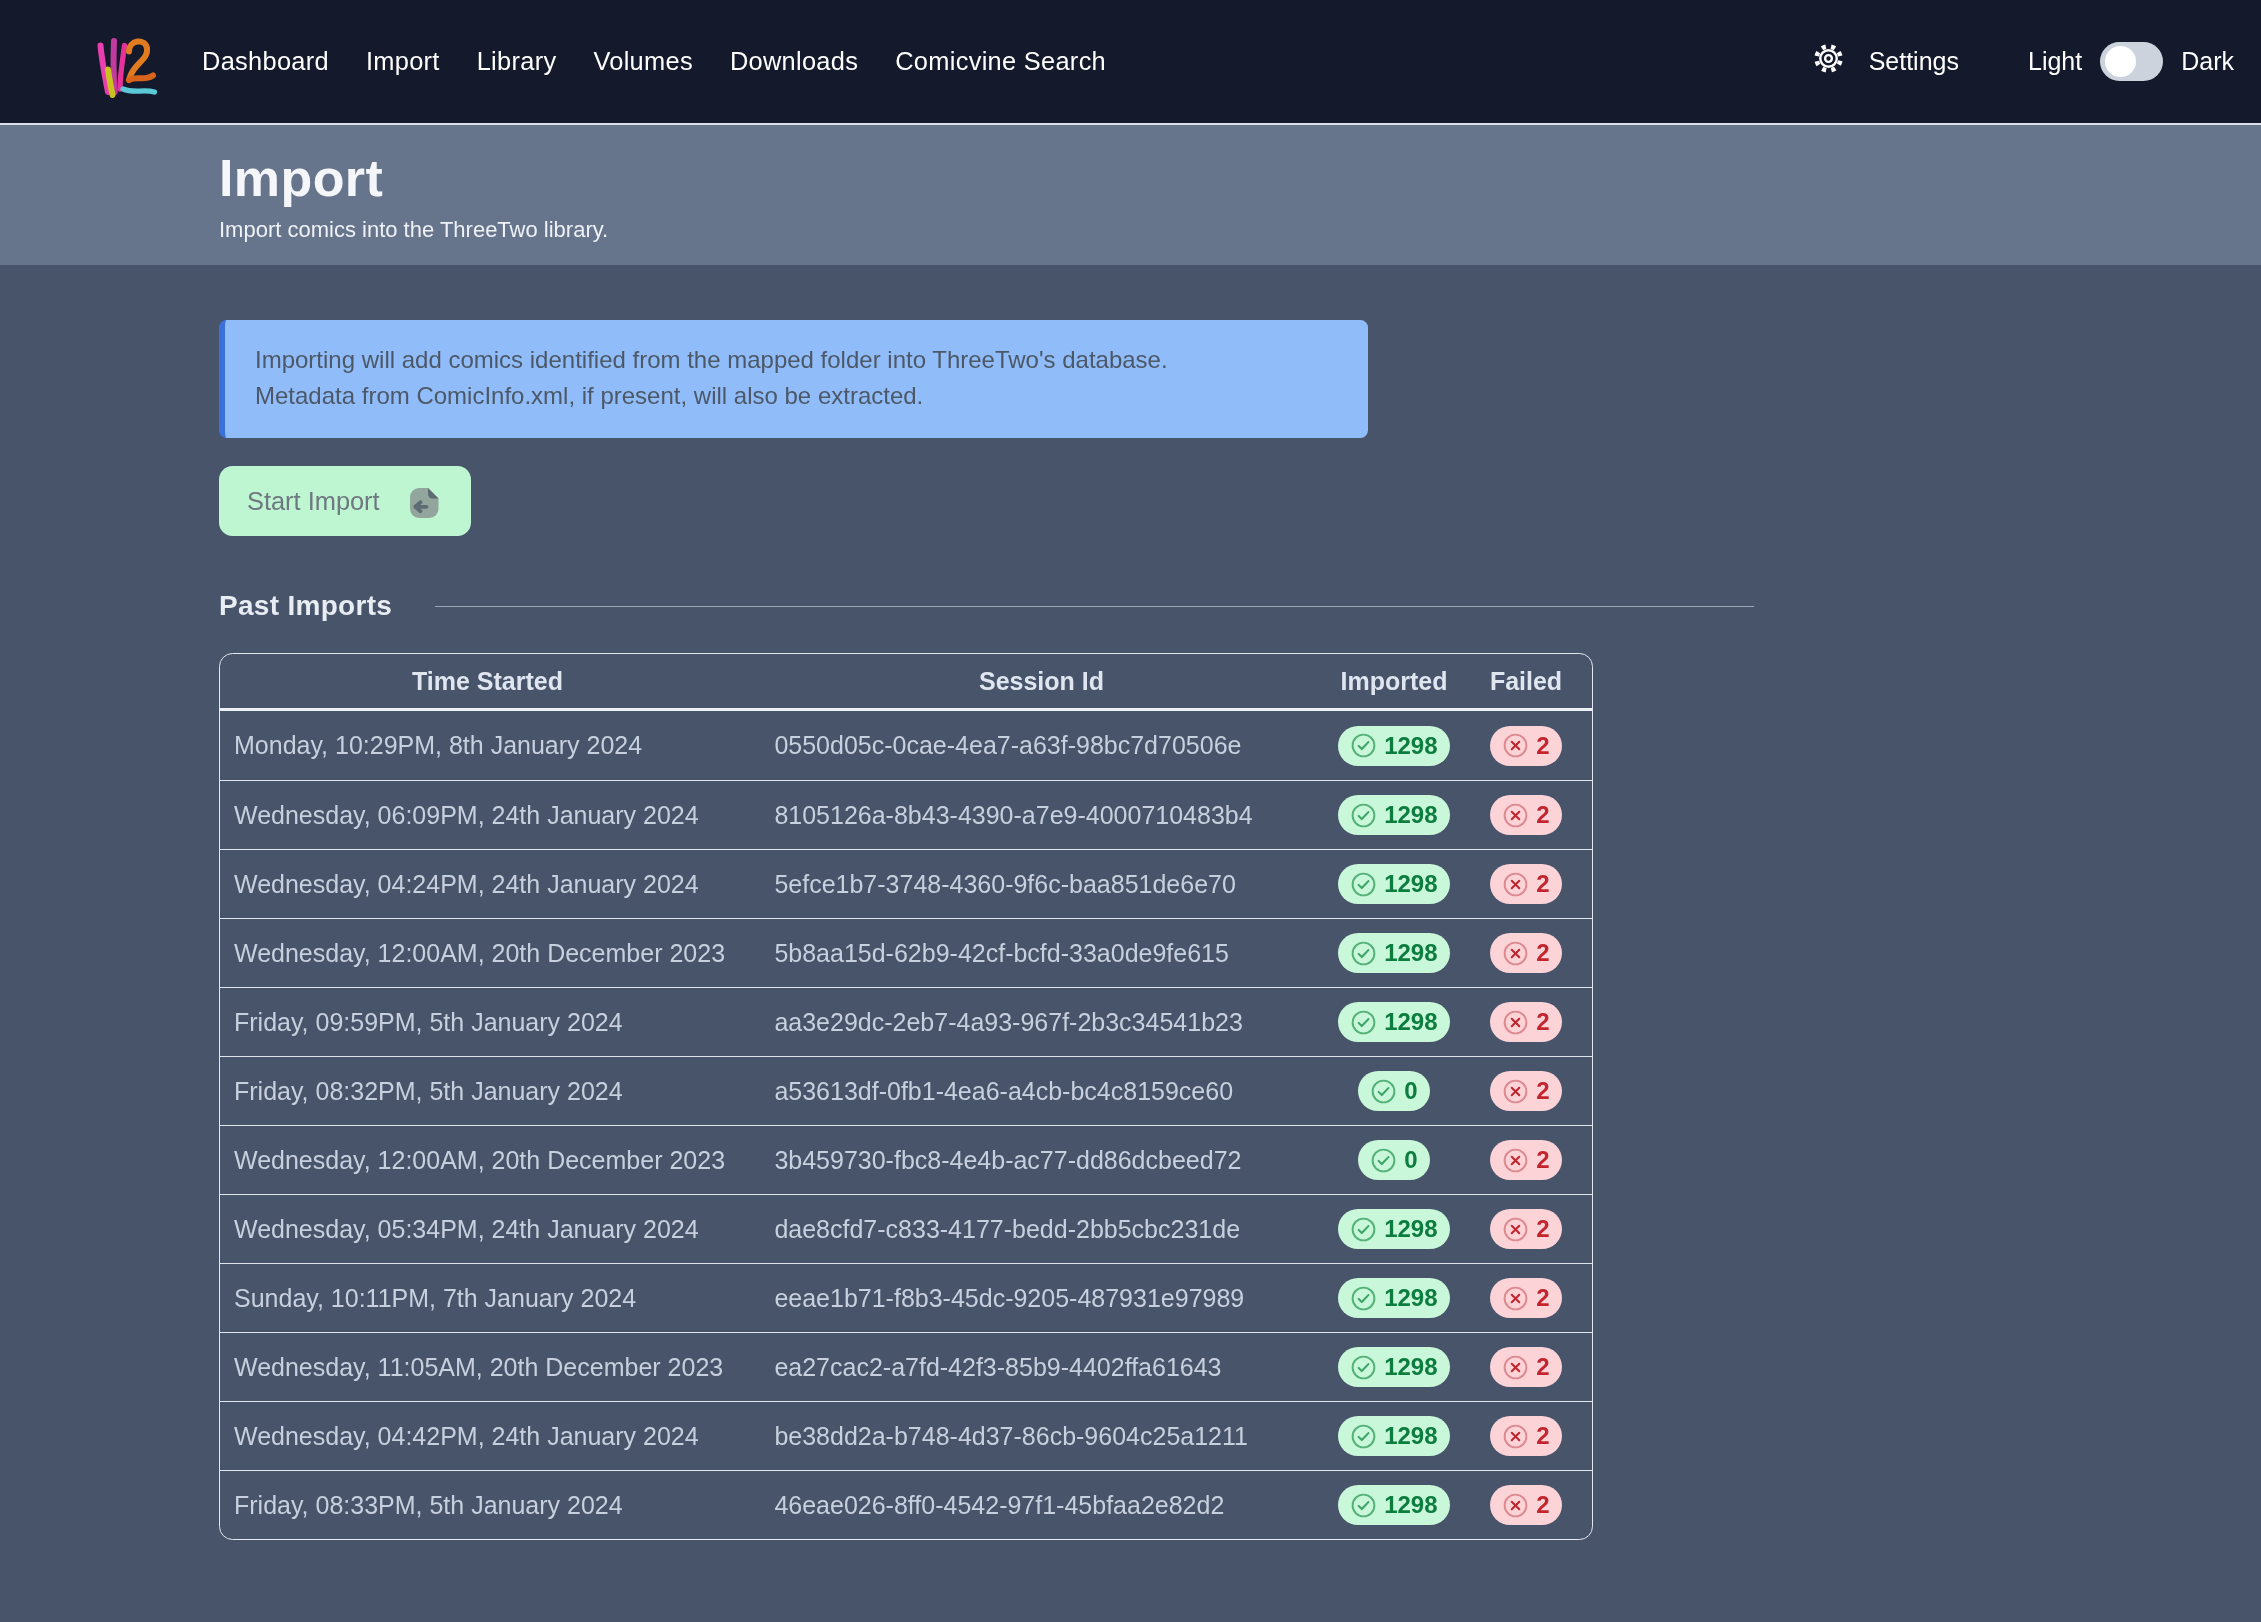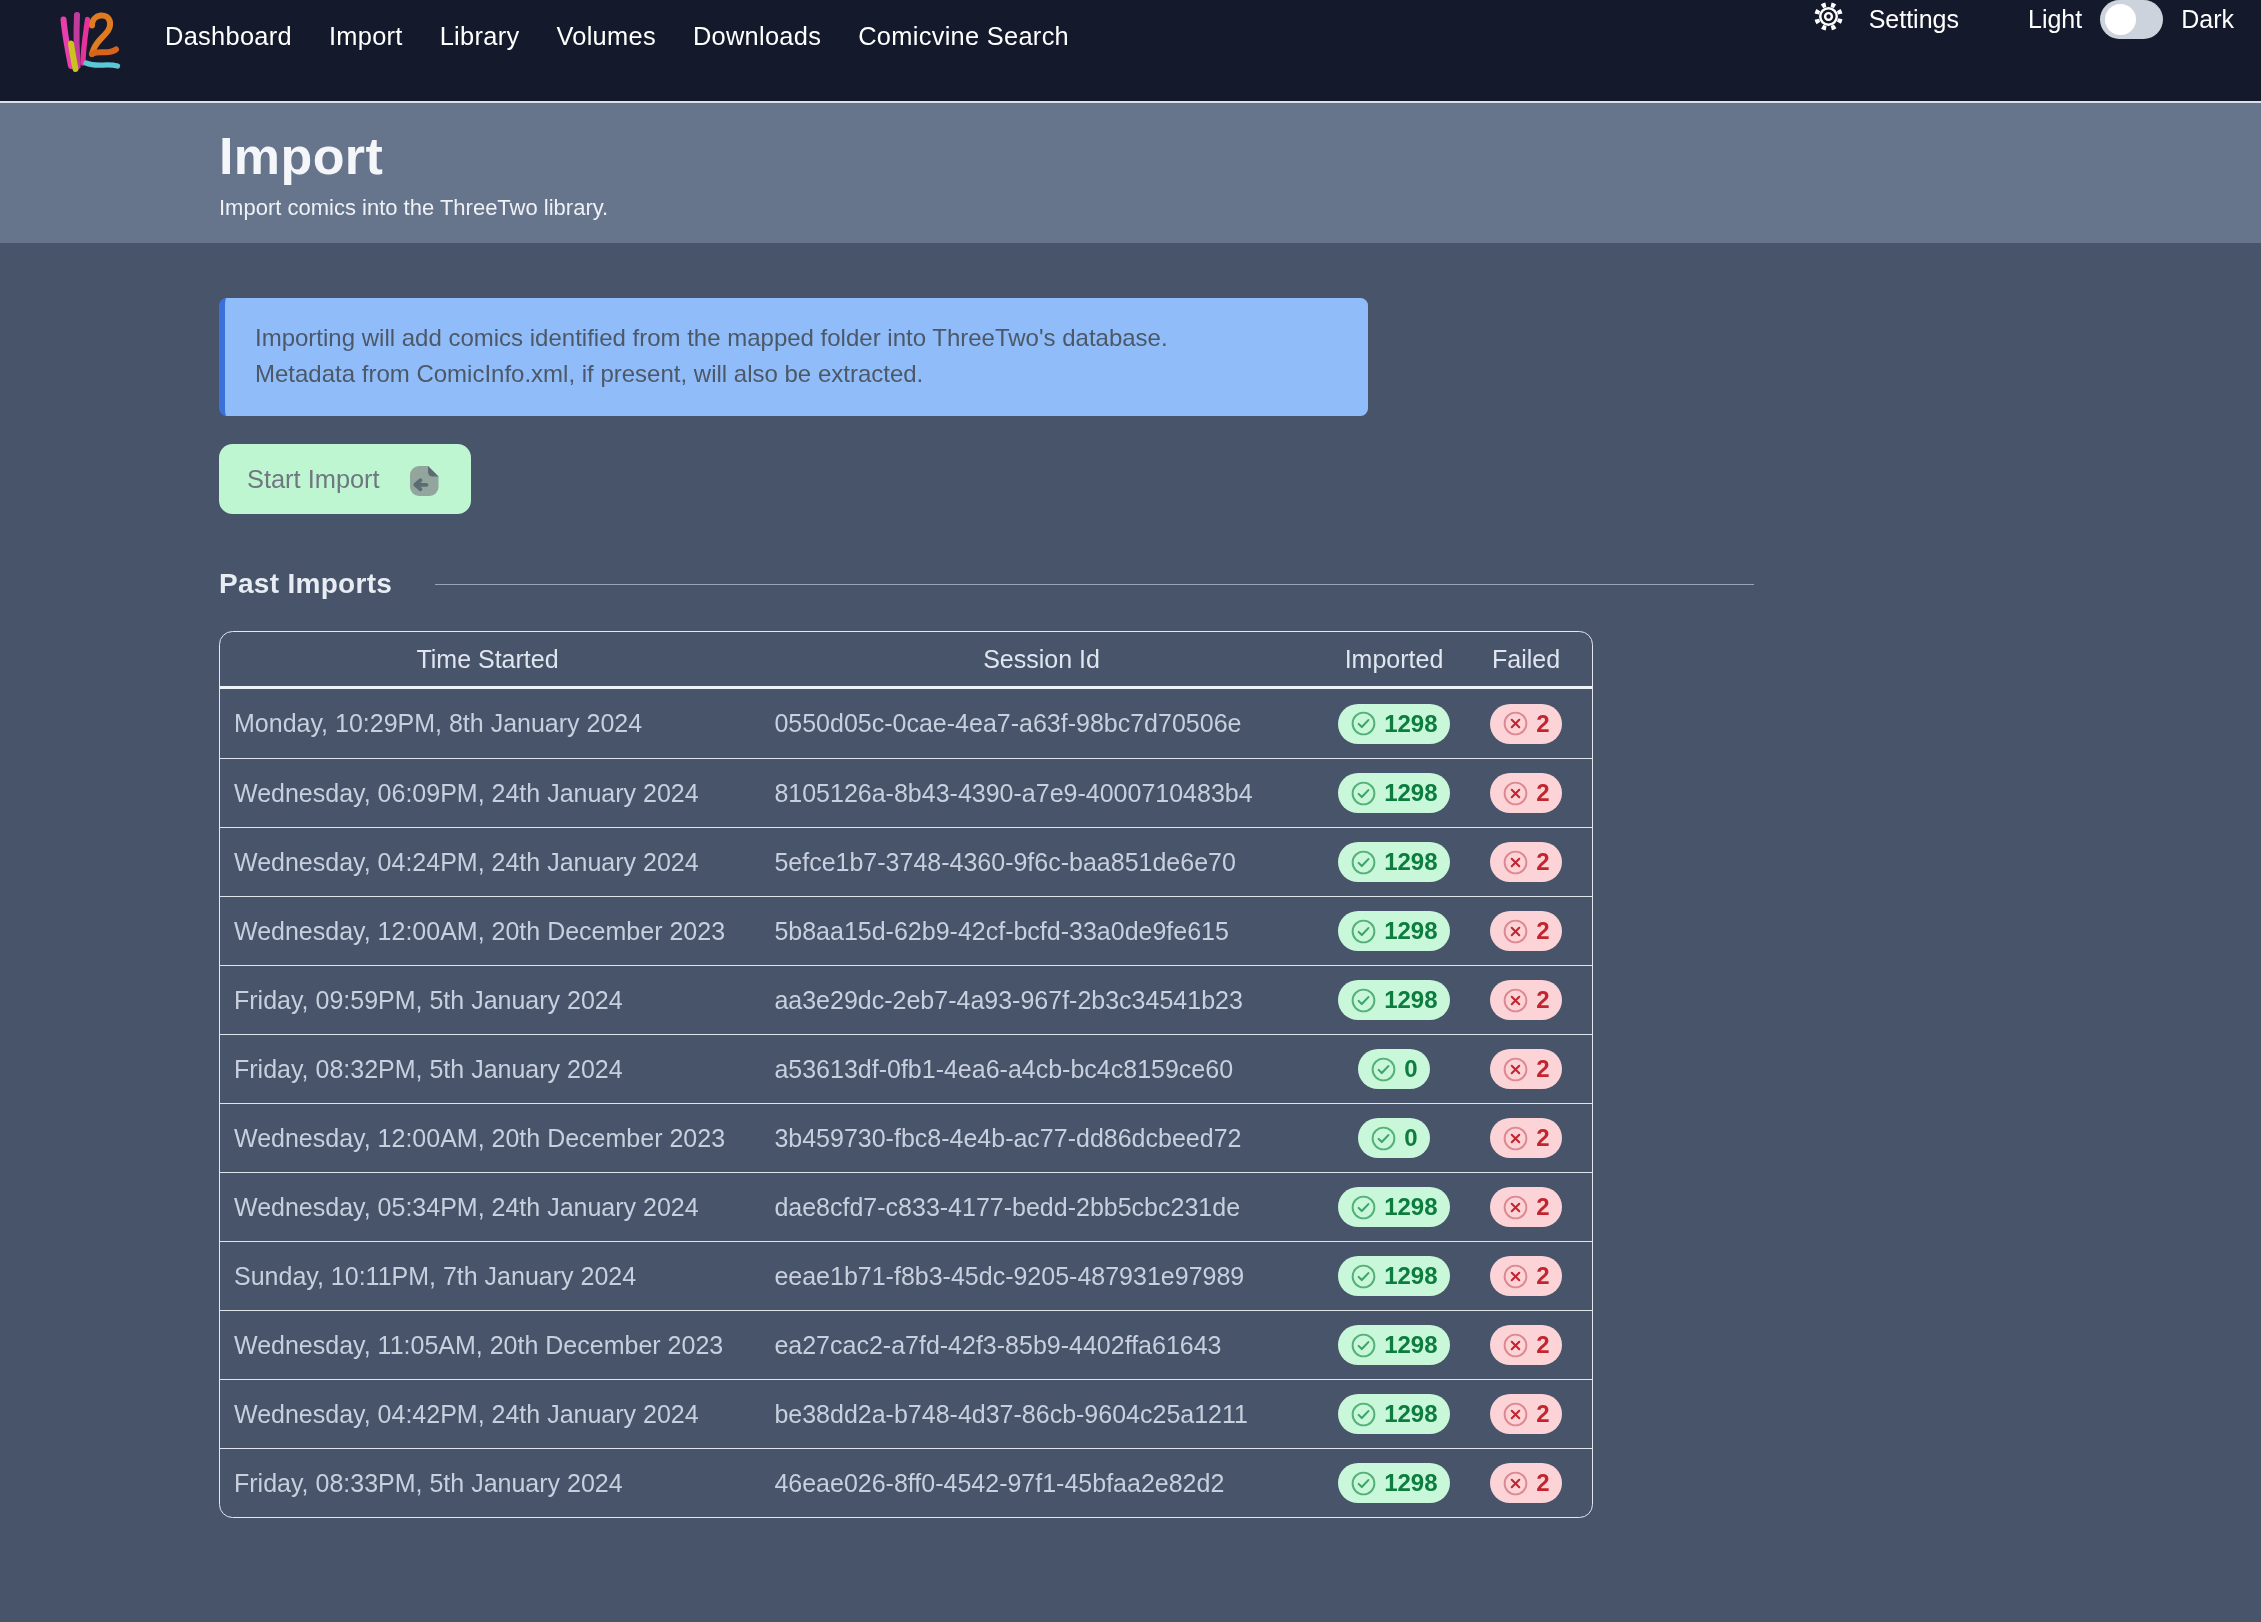--- a/index.html
+++ b/index.html
@@ -6,24 +6,24 @@
   html, body { margin: 0; padding: 0; }
   body {
     width: 2261px; height: 1623px;
     background: #47546a;
     font-family: "Liberation Sans", sans-serif;
     overflow: hidden;
   }
 
   
   .navbar {
-    height: 103px; background: #141a2b;
+    height: 125px; background: #141a2b;
     border-bottom: 2.2px solid #d9e0ea;
-    display: flex; align-items: flex-start; justify-content: space-between;
-    padding: 0 27px 0 53px;
+    display: flex; align-items: center; justify-content: space-between;
+    padding: 0 27px 0 90px;
   }
   .nav-left { display: flex; align-items: center; }
   .logo { width: 69px; height: 72px; margin-right: 43px; display: block; cursor: pointer; }
   .nav-item {
     color: #ffffff; font-size: 25.4px; margin-right: 37px;
     text-decoration: none; letter-spacing: 0.3px; cursor: pointer; white-space: nowrap;
   }
   .nav-right { display: flex; align-items: center; color: #ffffff; }
   .settings {
     display: flex; align-items: center; gap: 24px; margin-right: 69px;
@@ -72,21 +72,21 @@
   .past-head { display: flex; align-items: center; }
   .past-head h2 { margin: 0; font-size: 28px; font-weight: 600; color: #e8edf4; letter-spacing: 0.3px; }
   .rule { flex: 1; height: 1.5px; background: #9aa5b5; margin-left: 43px; }
 
   table.imports {
     margin-top: 31px; width: 1374px;
     border: 1.5px solid #e3e8f0; border-radius: 13.5px;
     border-spacing: 0; table-layout: fixed;
   }
   table.imports thead th {
-    height: 57px; font-size: 25px; font-weight: 400; color: #dfe6ef;
+    height: 57px; font-size: 25px; font-weight: 700; color: #dfe6ef;
     border-bottom: 3px solid #eef1f6;
   }
   table.imports tbody td { height: 69px; font-size: 25px; color: #c7d0de; vertical-align: middle; }
   table.imports tbody tr:not(:first-child) td { border-top: 1.5px solid #dfe5ed; }
   td.c-time { padding-left: 14px; }
   td.c-sess { padding-left: 19.4px; }
   td.c-imp, td.c-fail { text-align: center; }
 
   .pill {
     display: inline-flex; align-items: center; gap: 6.7px;

